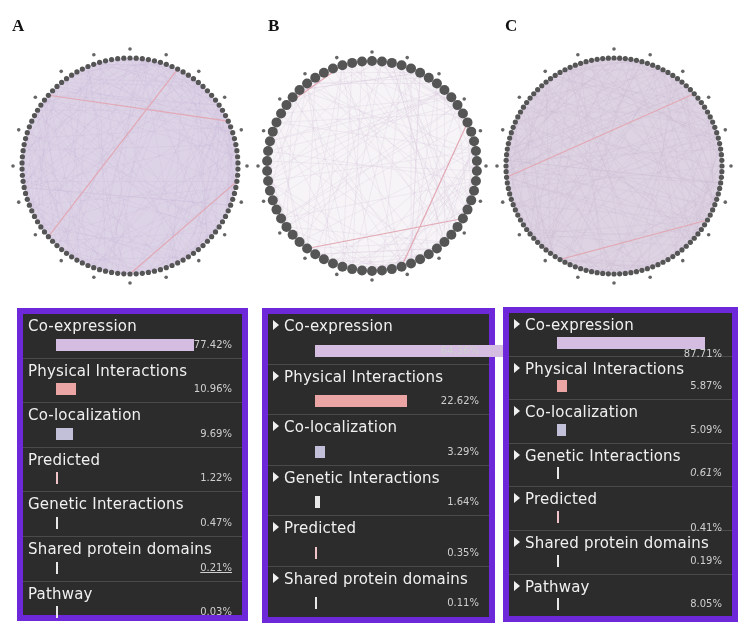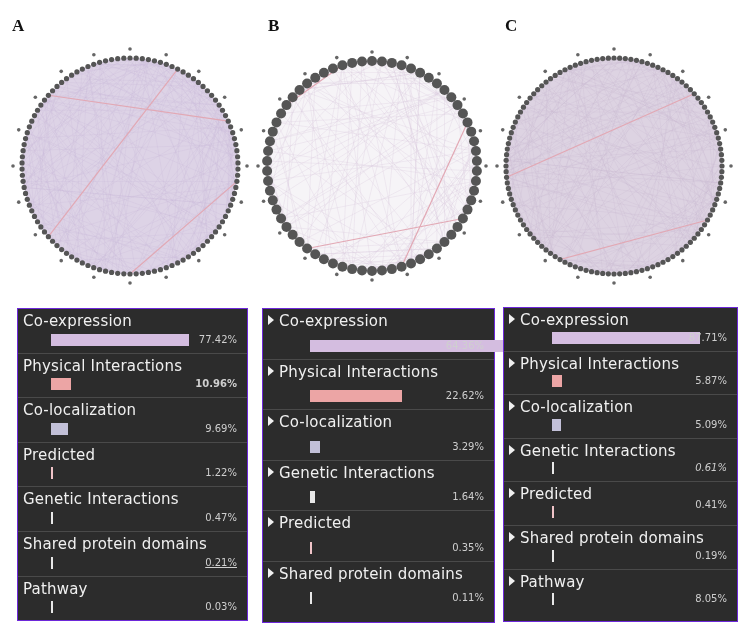--- a/index.html
+++ b/index.html
@@ -1,19 +1,19 @@
 <!DOCTYPE html>
 <html><head>
 <meta charset="utf-8">
 <style>
   html,body{margin:0;padding:0;background:#ffffff;}
   body{width:750px;height:636px;position:relative;overflow:hidden;font-family:"DejaVu Sans",sans-serif;}
   .panel-label{position:absolute;top:16px;font-family:"Liberation Serif",serif;font-weight:bold;font-size:17px;color:#111;}
   .network{position:absolute;top:38px;}
-  .legend{position:absolute;background:#2c2c2c;border:1px solid #6d28d9;box-sizing:border-box;}
+  .legend{position:absolute;background:#2c2c2c;border:6px solid #6d28d9;box-sizing:border-box;}
   .row{position:relative;border-bottom:1px solid #4a4a4a;box-sizing:border-box;}
   .row:last-child{border-bottom:none;}
   .row .lbl{position:absolute;left:5px;top:3px;color:#f0f0f0;font-size:15px;letter-spacing:0.2px;white-space:nowrap;}
   .row .tri{display:inline-block;width:0;height:0;border-top:5px solid transparent;border-bottom:5px solid transparent;border-left:6px solid #f0f0f0;margin-right:5px;vertical-align:1px;}
   .row .bar{position:absolute;height:11px;}
   .row .pct{position:absolute;right:10px;color:#cfcfcf;font-size:10px;}
 </style>
 </head>
 <body>
 
@@ -997,21 +997,21 @@
 
 <div class="legend" style="left:17px;top:308px;width:231px;height:313px">
     <div class="row" style="height: 44.6px;">
       <span class="lbl"><span>Co-expression</span></span>
       <div class="bar" style="width: 138px; left: 33px; top: 24.6px; height: 12px; background: rgb(212, 189, 224);"></div>
       <span class="pct" style="top: 24.6px;">77.42%</span>
     </div>
     <div class="row" style="height: 44.6px;">
       <span class="lbl"><span>Physical Interactions</span></span>
       <div class="bar" style="width: 19.536px; left: 33px; top: 24.6px; height: 12px; background: rgb(236, 165, 165);"></div>
-      <span class="pct" style="top: 24.6px; font-weight: bold;">10.96%</span>
+      <span class="pct" style="top: 24.6px;">10.96%</span>
     </div>
     <div class="row" style="height: 44.6px;">
       <span class="lbl"><span>Co-localization</span></span>
       <div class="bar" style="width: 17.2723px; left: 33px; top: 24.6px; height: 12px; background: rgb(194, 192, 216);"></div>
       <span class="pct" style="top: 24.6px;">9.69%</span>
     </div>
     <div class="row" style="height: 44.6px;">
       <span class="lbl"><span>Predicted</span></span>
       <div class="bar" style="width: 2.17463px; left: 33px; top: 24.6px; height: 12px; background: rgb(240, 196, 200);"></div>
       <span class="pct" style="top: 24.6px;">1.22%</span>
@@ -1061,41 +1061,41 @@
     <div class="row" style="height: 50.5px;">
       <span class="lbl"><span class="tri"></span><span>Shared protein domains</span></span>
       <div class="bar" style="width: 2px; left: 47px; top: 30.5px; height: 12px; background: rgb(232, 232, 232);"></div>
       <span class="pct" style="top: 30.5px;">0.11%</span>
     </div>
   </div>
 <div class="legend" style="left:503px;top:307px;width:235px;height:315px">
     <div class="row" style="height: 43.6px;">
       <span class="lbl"><span class="tri"></span><span>Co-expression</span></span>
       <div class="bar" style="width: 148px; left: 48px; top: 23.6px; height: 12px; background: rgb(212, 189, 224);"></div>
-      <span class="pct" style="top: 24px;">87.71%</span>
+      <span class="pct" style="top: 35px;">87.71%</span>
     </div>
     <div class="row" style="height: 43.6px;">
       <span class="lbl"><span class="tri"></span><span>Physical Interactions</span></span>
       <div class="bar" style="width: 9.90491px; left: 48px; top: 23.6px; height: 12px; background: rgb(236, 165, 165);"></div>
       <span class="pct" style="top: 23.6px;">5.87%</span>
     </div>
     <div class="row" style="height: 43.6px;">
       <span class="lbl"><span class="tri"></span><span>Co-localization</span></span>
       <div class="bar" style="width: 8.58876px; left: 48px; top: 23.6px; height: 12px; background: rgb(194, 192, 216);"></div>
       <span class="pct" style="top: 23.6px;">5.09%</span>
     </div>
     <div class="row" style="height: 43.6px;">
       <span class="lbl"><span class="tri"></span><span>Genetic Interactions</span></span>
       <div class="bar" style="width: 2px; left: 48px; top: 23.6px; height: 12px; background: rgb(232, 232, 232);"></div>
       <span class="pct" style="top: 23.6px; font-style: italic;">0.61%</span>
     </div>
     <div class="row" style="height: 43.6px;">
       <span class="lbl"><span class="tri"></span><span>Predicted</span></span>
       <div class="bar" style="width: 2px; left: 48px; top: 23.6px; height: 12px; background: rgb(240, 196, 200);"></div>
-      <span class="pct" style="top: 17px;">0.41%</span>
+      <span class="pct" style="top: 35px;">0.41%</span>
     </div>
     <div class="row" style="height: 43.6px;">
       <span class="lbl"><span class="tri"></span><span>Shared protein domains</span></span>
       <div class="bar" style="width: 2px; left: 48px; top: 23.6px; height: 12px; background: rgb(232, 232, 232);"></div>
       <span class="pct" style="top: 23.6px;">0.19%</span>
     </div>
     <div class="row" style="height: 43.6px;">
       <span class="lbl"><span class="tri"></span><span>Pathway</span></span>
       <div class="bar" style="width: 2px; left: 48px; top: 23.6px; height: 12px; background: rgb(232, 232, 232);"></div>
       <span class="pct" style="top: 23.6px;">8.05%</span>

